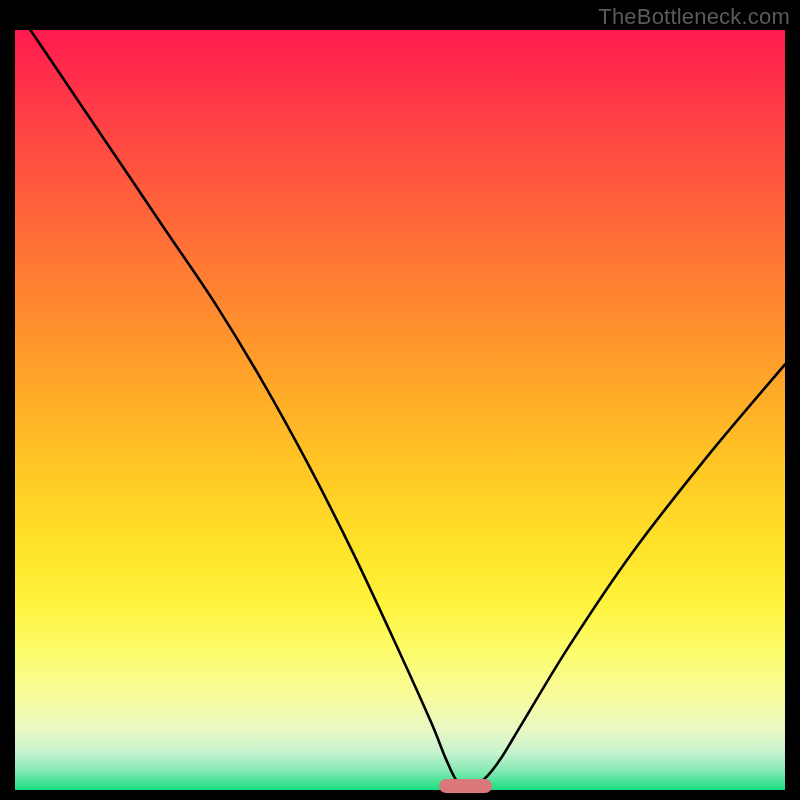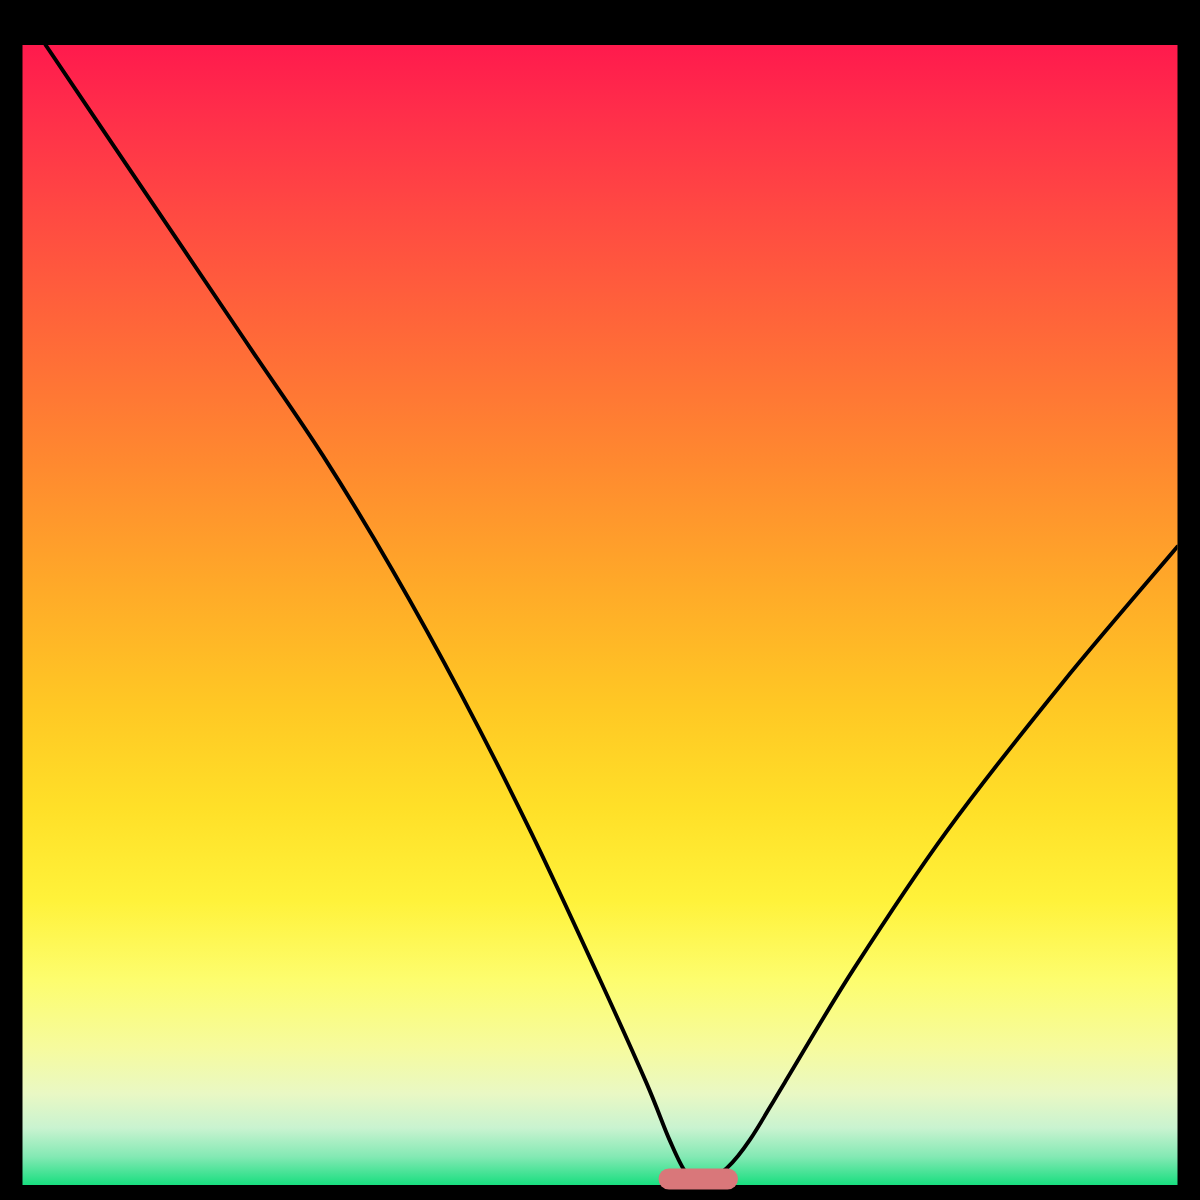--- a/index.html
+++ b/index.html
@@ -68,20 +68,21 @@
     position: absolute;
     height: 14px;
     background: #d9777a;
     border-radius: 7px;
   }
 </style>
 </head>
 <body>
 
 <div class="frame">
+  <div class="watermark">TheBottleneck.com</div>
 
   <div class="plot">
     <div class="gradient"></div>
     <svg class="curve" viewBox="0 0 770 760" preserveAspectRatio="none">
       <path id="curve-path" fill="none" stroke="#000" stroke-width="2.6" stroke-linecap="round" d="M 15.40 0.00 C 23.10 11.40, 46.20 45.60, 61.60 68.40 C 77.00 91.20, 92.40 114.00, 107.80 136.80 C 123.20 159.60, 138.60 182.40, 154.00 205.20 C 169.40 228.00, 184.80 249.53, 200.20 273.60 C 215.60 297.67, 231.00 323.00, 246.40 349.60 C 261.80 376.20, 277.20 404.07, 292.60 433.20 C 308.00 462.33, 323.40 492.73, 338.80 524.40 C 354.20 556.07, 372.17 595.33, 385.00 623.20 C 397.83 651.07, 408.10 673.87, 415.80 691.60 C 423.50 709.33, 426.71 719.47, 431.20 729.60 C 435.69 739.73, 438.90 747.71, 442.75 752.40 C 446.60 757.09, 449.81 758.35, 454.30 757.72 C 458.79 757.09, 464.57 753.29, 469.70 748.60 C 474.83 743.91, 478.68 739.10, 485.10 729.60 C 491.52 720.10, 496.65 710.60, 508.20 691.60 C 519.75 672.60, 536.43 643.47, 554.40 615.60 C 572.37 587.73, 592.90 556.07, 616.00 524.40 C 639.10 492.73, 667.33 457.27, 693.00 425.60 C 718.67 393.93, 757.17 349.60, 770.00 334.40"></path>
     </svg>
     <div id="min-marker" class="marker" style="left: 423.5px; width: 53.9px; top: 749.2px;"></div>
   </div>
 </div>
 

